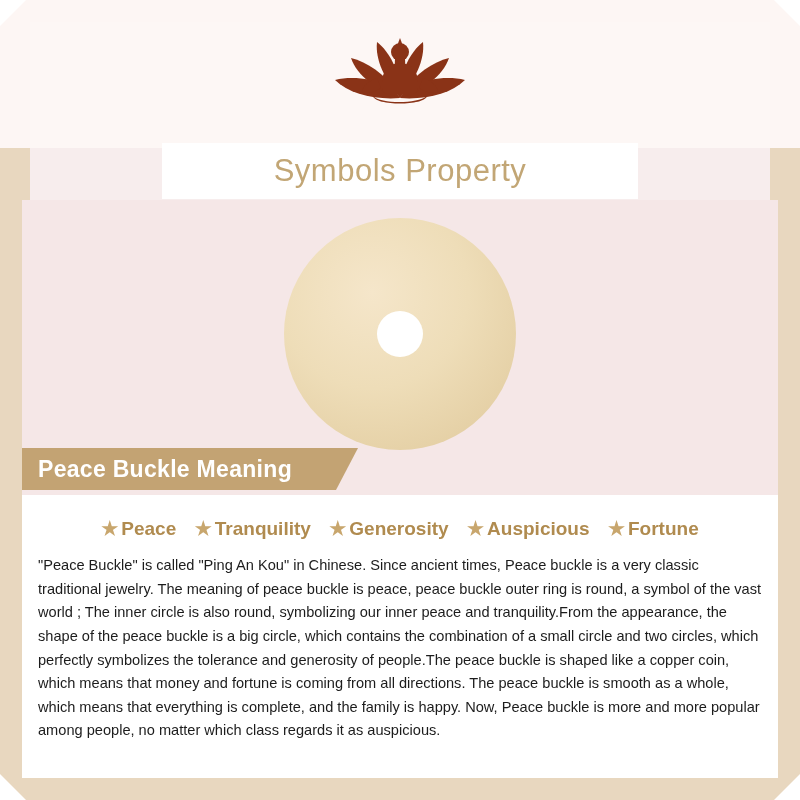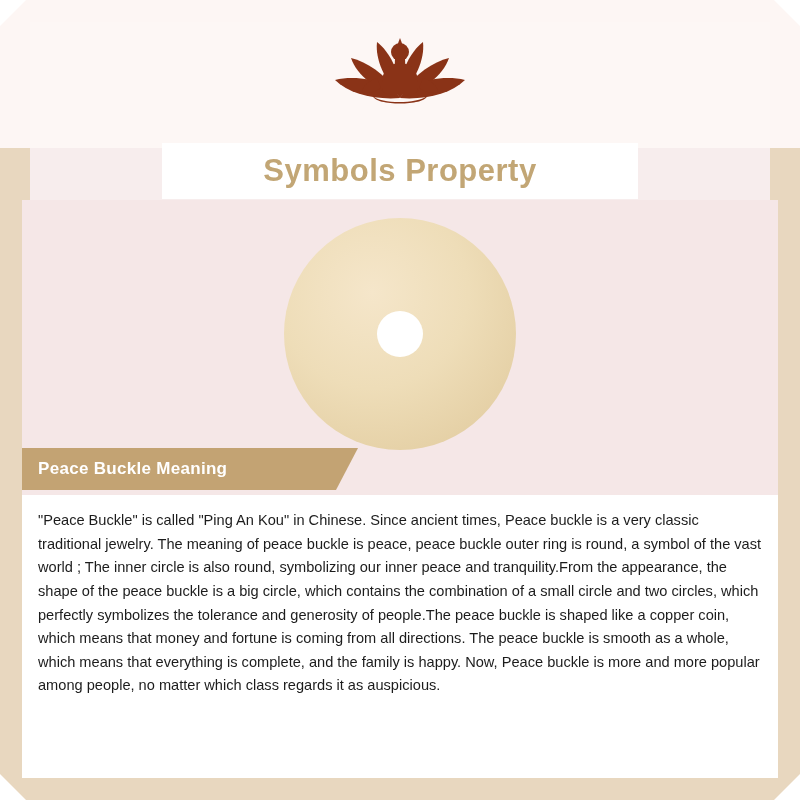--- a/index.html
+++ b/index.html
@@ -110,21 +110,21 @@
     position: absolute;
     left: 162px; top: 143px;
     width: 476px; height: 56px;
     background: #ffffff;
   }
   .title-band-text {
     width: 100%;
     text-align: center;
     line-height: 56px;
     font-size: 31px;
-    font-weight: bold;
+    font-weight: normal;
     color: #c2a675;
     letter-spacing: 0.5px;
   }
   
   .pink-panel {
     position: absolute;
     left: 22px; top: 200px;
     width: 756px; height: 295px;
     background: #f5e7e7;
   }
@@ -168,21 +168,21 @@
     left: 336px; top: 448px;
     width: 0; height: 0;
     border-top: 42px solid #c3a373;
     border-right: 22px solid transparent;
   }
   .ribbon-text {
     position: absolute;
     left: 38px; top: 448px;
     height: 26px;
     line-height: 42px;
-    font-size: 17px;
+    font-size: 23px;
     color: #ffffff;
     font-weight: bold;
     letter-spacing: 0.3px;
   }
   
   .content {
     position: absolute;
     left: 22px; top: 495px;
     width: 756px; height: 283px;
     background: #ffffff;
@@ -267,16 +267,23 @@
     <div class="disc">
       <div class="disc-hole"></div>
     </div>
   </div>
 
   <div class="ribbon"></div>
   <div class="ribbon-tail"></div>
   <div class="ribbon-text">Peace Buckle Meaning</div>
 
   <div class="content">
+    <div class="keywords">
+      <span class="kw"><span class="star">★</span><span>Peace</span></span>
+      <span class="kw"><span class="star">★</span><span>Tranquility</span></span>
+      <span class="kw"><span class="star">★</span><span>Generosity</span></span>
+      <span class="kw"><span class="star">★</span><span>Auspicious</span></span>
+      <span class="kw"><span class="star">★</span><span>Fortune</span></span>
+    </div>
     <div class="body-text">"Peace Buckle" is called "Ping An Kou" in Chinese. Since ancient times, Peace buckle is a very classic traditional jewelry. The meaning of peace buckle is peace, peace buckle outer ring is round, a symbol of the vast world ; The inner circle is also round, symbolizing our inner peace and tranquility.From the appearance, the shape of the peace buckle is a big circle, which contains the combination of a small circle and two circles, which perfectly symbolizes the tolerance and generosity of people.The peace buckle is shaped like a copper coin, which means that money and fortune is coming from all directions. The peace buckle is smooth as a whole, which means that everything is complete, and the family is happy. Now, Peace buckle is more and more popular among people, no matter which class regards it as auspicious.</div>
   </div>
 
 </div>
 
 </body></html>

